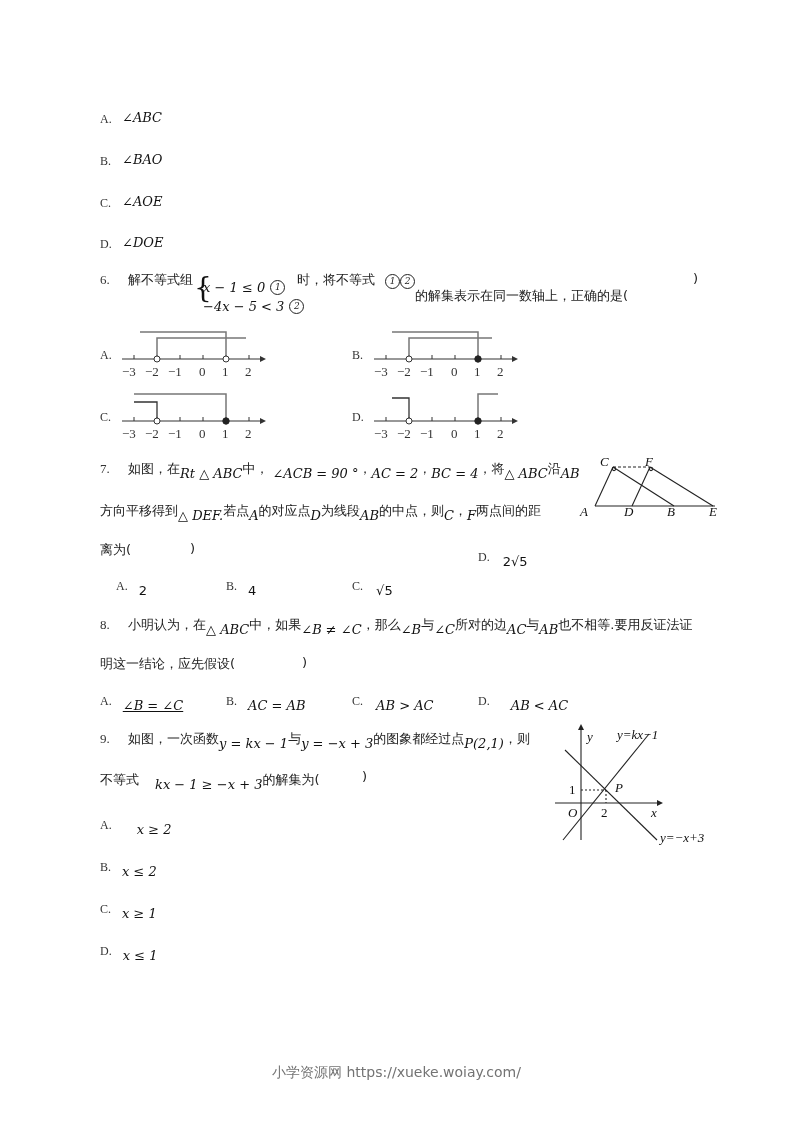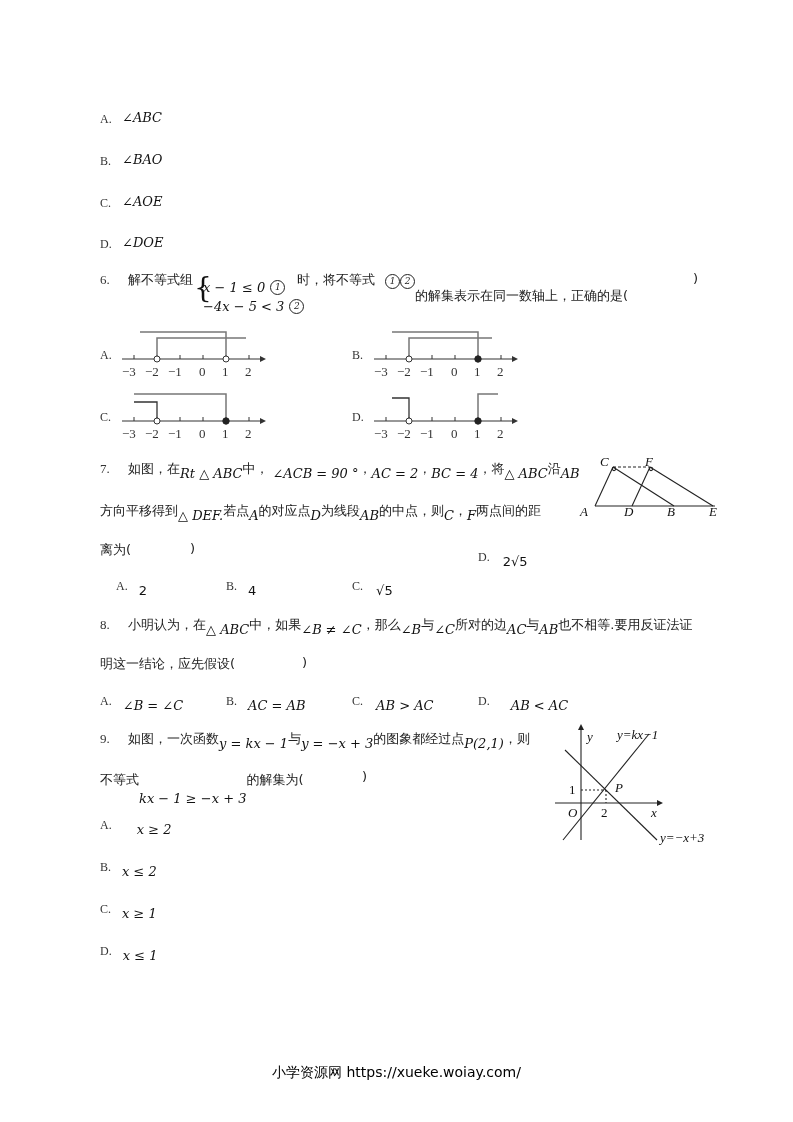--- a/index.html
+++ b/index.html
@@ -4,21 +4,21 @@
 <style>
   html, body { margin: 0; padding: 0; background: #ffffff; }
   body { width: 793px; height: 1122px; position: relative; overflow: hidden;
          font-family: "DejaVu Serif", serif; color: #222; }
   .abs { position: absolute; }
   .lbl { font-family: "Liberation Serif", serif; font-size: 12px; color: #333; }
   .math { font-family: "DejaVu Serif", serif; font-style: italic; font-size: 13px; color: #111; }
   .mathn { font-family: "DejaVu Sans", sans-serif; font-size: 13px; color: #111; }
   .cn { font-family: "DejaVu Sans", sans-serif; font-size: 13px; color: #222; }
   .qnum { font-family: "Liberation Serif", serif; font-size: 13px; color: #333; }
-  .footer { font-family: "DejaVu Sans", sans-serif; font-size: 14px; color: #000000; }
+  .footer { font-family: "DejaVu Sans", sans-serif; font-size: 14px; color: #737373; }
   svg text { font-family: "Liberation Serif", serif; }
   .brace { font-family: "DejaVu Serif", serif; font-size: 28px; line-height: 28px; color: #111; }
   .circ { display:inline-block; width: 13px; height: 13px; border: 1px solid #222; border-radius: 50%;
           font-size: 9px; line-height: 13px; text-align: center; font-style: italic; vertical-align: middle; }
 </style>
 </head>
 <body>
 
 <div>
   <div class="abs" style="left:100px;top:108px;">
@@ -227,21 +227,21 @@
   <span class="qnum abs" style="left:100px;top:617px;">8.</span>
   <div class="abs" style="left:128px;top:614px;white-space:nowrap;">
     <span class="cn">小明认为，在</span><span class="math" style="position:relative;top:5px;">△ ABC</span><span class="cn">中，如果</span><span class="math" style="position:relative;top:5px;">∠B ≠ ∠C</span><span class="cn">，那么</span><span class="math" style="position:relative;top:5px;">∠B</span><span class="cn">与</span><span class="math" style="position:relative;top:5px;">∠C</span><span class="cn">所对的边</span><span class="math" style="position:relative;top:5px;">AC</span><span class="cn">与</span><span class="math" style="position:relative;top:5px;">AB</span><span class="cn">也不相等.要用反证法证</span>
   </div>
   <span class="cn abs" style="left:100px;top:655px;">明这一结论，应先假设(</span>
   <span class="cn abs" style="left:302px;top:655px;">)</span>
 
   <div>
     <div class="abs" style="left:100px;top:690px;white-space:nowrap;">
       <span class="lbl">A.</span>
-      <span class="math" style="position:relative;top:5px;margin-left:6px;">∠B = ∠C</span>
+      <span class="math" style="position:relative;top:5px;margin-left:6px;text-decoration:underline;">∠B = ∠C</span>
     </div>
     <div class="abs" style="left:226px;top:690px;white-space:nowrap;">
       <span class="lbl">B.</span>
       <span class="math" style="position:relative;top:5px;margin-left:6px;">AC = AB</span>
     </div>
     <div class="abs" style="left:352px;top:690px;white-space:nowrap;">
       <span class="lbl">C.</span>
       <span class="math" style="position:relative;top:5px;margin-left:8px;">AB &gt; AC</span>
     </div>
     <div class="abs" style="left:478px;top:690px;white-space:nowrap;">
@@ -250,21 +250,21 @@
     </div>
   </div>
 </div>
 
 <div>
   <span class="qnum abs" style="left:100px;top:731px;">9.</span>
   <div class="abs" style="left:128px;top:728px;white-space:nowrap;">
     <span class="cn">如图，一次函数</span><span class="math" style="position:relative;top:5px;">y = kx − 1</span><span class="cn">与</span><span class="math" style="position:relative;top:5px;">y = −x + 3</span><span class="cn">的图象都经过点</span><span class="math" style="position:relative;top:5px;">P(2,1)</span><span class="cn">，则</span>
   </div>
   <div class="abs" style="left:100px;top:769px;white-space:nowrap;">
-    <span class="cn">不等式</span><span class="math" style="position:relative;top:19px;">kx − 1 ≥ −x + 3</span><span class="cn">的解集为(</span>
+    <span class="cn">不等式</span><span class="math" style="position:relative;top:5px;margin-left:16px;">kx − 1 ≥ −x + 3</span><span class="cn">的解集为(</span>
   </div>
   <span class="cn abs" style="left:362px;top:769px;">)</span>
 
   <svg class="abs" style="left:545px;top:722px;" width="185" height="128">
     <g stroke="#222" stroke-width="1.1" fill="none">
 
       <line x1="10" y1="81" x2="112" y2="81"></line>
       <polygon points="112,78 118,81 112,84" fill="#222" stroke="none"></polygon>
       <line x1="36" y1="118" x2="36" y2="8"></line>
       <polygon points="33,8 36,2 39,8" fill="#222" stroke="none"></polygon>

